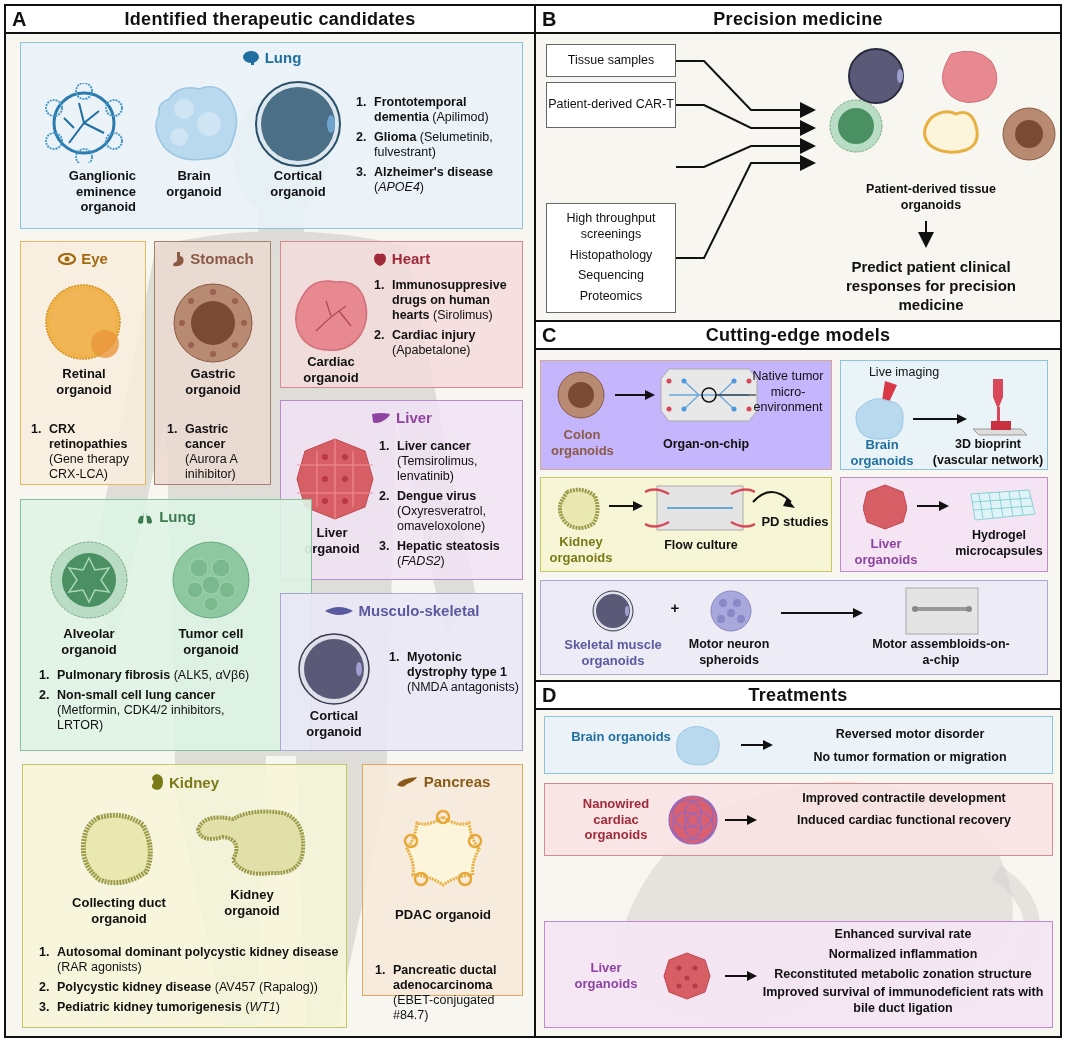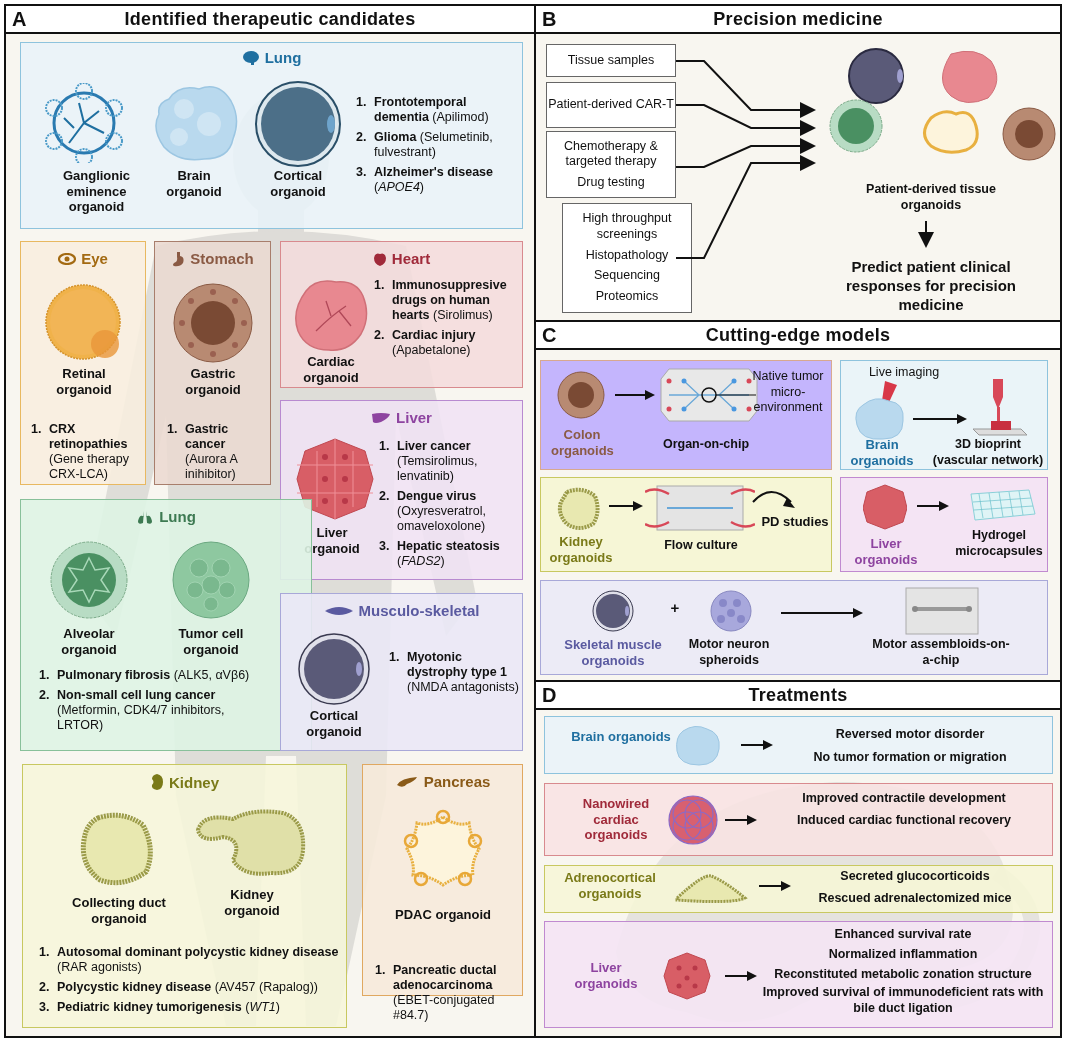--- a/index.html
+++ b/index.html
@@ -56,21 +56,21 @@
       <g fill="none" stroke="#4a9ac8" stroke-width="2" stroke-dasharray="2 1">
         <circle cx="45" cy="8" r="8"></circle>
           <circle cx="75" cy="25" r="8"></circle>
           <circle cx="75" cy="58" r="8"></circle>
           <circle cx="45" cy="74" r="8"></circle>
           <circle cx="15" cy="58" r="8"></circle>
           <circle cx="15" cy="25" r="8"></circle>
       </g>
       <path d="M30 60 L45 40 L60 28 M45 40 L40 20 M45 40 L65 50 M35 45 L25 35" stroke="#1f6fa0" stroke-width="2" fill="none"></path>
     </svg>
-    <div class="lbl" style="left:28px;top:125px;width:95px;">Ganglionic eminence organoid</div>
+    <div class="lbl" style="left:20px;top:125px;width:95px;text-align:right;">Ganglionic eminence organoid</div>
     <svg style="position:absolute;left:128px;top:36px;" width="90" height="84">
       <path d="M20 20 Q30 5 50 10 Q70 2 82 22 Q92 40 84 60 Q80 80 55 80 Q30 84 15 68 Q2 50 10 35 Q8 24 20 20Z" fill="#b9d9ee" stroke="#9cc6e2" stroke-width="1.5"></path>
       <circle cx="35" cy="30" r="10" fill="#cfe5f3"></circle>
         <circle cx="60" cy="45" r="12" fill="#cfe5f3"></circle>
         <circle cx="30" cy="58" r="9" fill="#cfe5f3"></circle>
     </svg>
     <div class="lbl" style="left:128px;top:125px;width:90px;">Brain organoid</div>
     <svg style="position:absolute;left:232px;top:36px;" width="90" height="90">
       <circle cx="45" cy="45" r="42" fill="#dde8ee" stroke="#2a4f68" stroke-width="2"></circle>
       <circle cx="45" cy="45" r="37" fill="#4c6f88"></circle>
@@ -197,21 +197,21 @@
           <circle cx="50" cy="28" r="9"></circle>
           <circle cx="40" cy="45" r="9"></circle>
           <circle cx="24" cy="50" r="8"></circle>
           <circle cx="56" cy="50" r="8"></circle>
           <circle cx="40" cy="64" r="7"></circle>
         </g>
     </svg>
     <div class="lbl" style="left:144px;top:126px;width:92px;">Tumor cell organoid</div>
     <ul class="list" style="left:18px;top:168px;width:225px;">
       <li><span class="n">1.</span><b>Pulmonary fibrosis</b><span> (ALK5, αVβ6)</span></li>
-      <li><span class="n">2.</span><b>Non-small cell lung cancer</b><span> (Metformin, CDK4/7 inhibitors, LRTOR)</span></li>
+      <li><span class="n">2.</span><b>Non-small cell lung cancer</b><span> (Metformin, CDK4/2 inhibitors, LRTOR)</span></li>
     </ul>
   </div>
 
   <div class="box" style="left:274px;top:587px;width:243px;height:158px;border-color:#a8a8d8;background:rgba(234,232,246,0.9);">
     <div class="box-title" style="top:8px;color:#5a5aa0;">
       <svg width="30" height="10">
           <path d="M1 5 Q15 -3 29 5 Q15 13 1 5Z" fill="#5a5aa0"></path>
         </svg>
       <span>Musculo-skeletal</span>
     </div>
@@ -276,25 +276,21 @@
   <div class="panel-header">
     <span class="panel-letter">B</span>
     <span class="panel-title">Precision medicine</span>
   </div>
   <div class="bbox" style="left:10px;top:38px;width:130px;height:33px;">
     <span>Tissue samples</span>
   </div>
   <div class="bbox" style="left:10px;top:76px;width:130px;height:46px;">
     <span>Patient-derived CAR-T</span>
   </div>
-  <div class="bbox" style="left:10px;top:125px;width:130px;height:67px;">
-    <span>Chemotherapy &amp; targeted therapy</span>
-      <span>Drug testing</span>
-  </div>
-  <div class="bbox" style="left:10px;top:197px;width:130px;height:110px;margin-left:16px;">
+  <div class="bbox" style="left:10px;top:197px;width:130px;height:110px;">
     <span>High throughput screenings</span>
       <span>Histopathology</span>
       <span>Sequencing</span>
       <span>Proteomics</span>
   </div>
   <svg style="position:absolute;left:0;top:0;" width="528" height="318">
     <defs>
         <marker id="ah" markerWidth="8" markerHeight="8" refX="7" refY="4" orient="auto">
           <path d="M0 0 L8 4 L0 8Z" fill="#111"></path>
         </marker>
@@ -497,34 +493,20 @@
     <svg style="position:absolute;left:180px;top:30px;" width="32" height="12">
         <path d="M0 6 L24 6" stroke="#111" stroke-width="2"></path>
         <path d="M22 1 L32 6 L22 11Z" fill="#111"></path>
       </svg>
     <div class="dtxt" style="left:214px;top:4px;width:290px;line-height:1.75;">
       <div>Improved contractile development</div>
       <div>Induced cardiac functional recovery</div>
     </div>
   </div>
 
-  <div class="box" style="left:8px;top:183px;width:509px;height:48px;border-color:#c8c860;background:rgba(246,246,214,0.88);">
-    <div class="dlbl" style="left:10px;top:4px;width:110px;color:#7a7a18;">Adrenocortical organoids</div>
-    <svg style="position:absolute;left:128px;top:6px;" width="76" height="34">
-        <path d="M4 26 Q30 2 38 4 Q50 8 72 26 Q60 32 4 28Z" fill="#e8e8b0" stroke="#9a9a48" stroke-width="3" stroke-dasharray="2 1"></path>
-      </svg>
-    <svg style="position:absolute;left:214px;top:14px;" width="32" height="12">
-        <path d="M0 6 L24 6" stroke="#111" stroke-width="2"></path>
-        <path d="M22 1 L32 6 L22 11Z" fill="#111"></path>
-      </svg>
-    <div class="dtxt" style="left:240px;top:0px;width:260px;line-height:1.75;">
-      <div>Secreted glucocorticoids</div>
-      <div>Rescued adrenalectomized mice</div>
-    </div>
-  </div>
 
   <div class="box" style="left:8px;top:239px;width:509px;height:107px;border-color:#c08ad0;background:rgba(244,228,244,0.9);">
     <div class="dlbl" style="left:20px;top:38px;width:82px;color:#8e44a0;">Liver organoids</div>
     <svg style="position:absolute;left:118px;top:30px;" width="48" height="48">
       <path d="M24 1 L42 8 L47 24 L42 40 L24 47 L6 40 L1 24 L6 8Z" fill="#d85e66" stroke="#c04850"></path>
       <g fill="#b83848">
           <circle cx="16" cy="16" r="2.5"></circle>
           <circle cx="32" cy="16" r="2.5"></circle>
           <circle cx="24" cy="26" r="2.5"></circle>
           <circle cx="16" cy="34" r="2.5"></circle>

